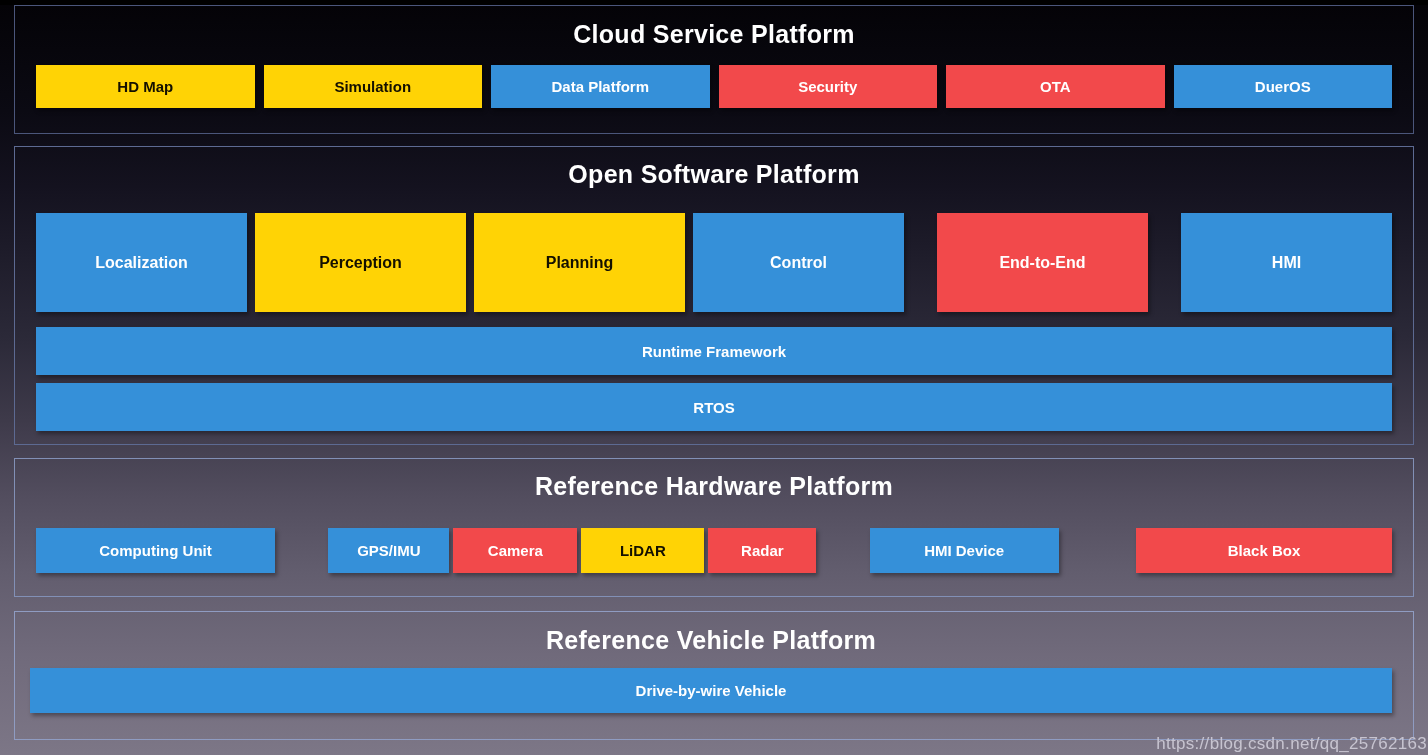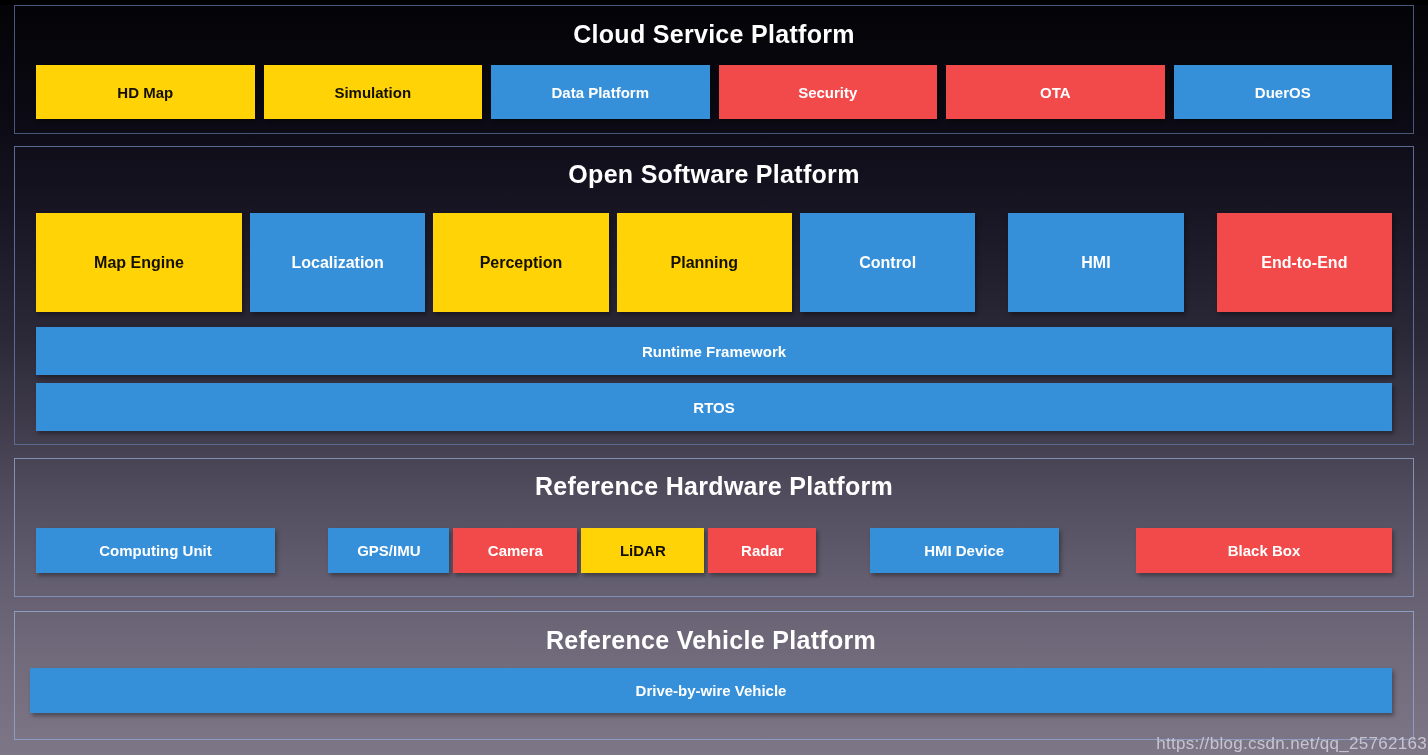--- a/index.html
+++ b/index.html
@@ -35,21 +35,21 @@
   .box{
     display:flex;align-items:center;justify-content:center;
     box-sizing:border-box;font-weight:700;font-size:15px;
     text-align:center;box-shadow:2px 3px 4px rgba(0,0,0,.35);
   }
   .c-yellow{background:var(--yellow,#FFD305);color:#141000;}
   .c-blue  {background:var(--blue,#3590D9);color:#fff;}
   .c-red   {background:var(--red,#F2494B);color:#fff;}
 
   
-  .row-cloud{display:flex;gap:9px;margin-top:17px;height:54px;}
+  .row-cloud{display:flex;gap:9px;margin-top:17px;height:43px;}
   .row-cloud .box{flex:1 1 0;}
 
   
   .row-modules{display:flex;gap:8px;margin-top:25px;height:99px;}
   .row-modules .box{flex:1 1 0;font-size:16px;}
   .row-modules .box.w-map-engine{flex:0 0 206px;}
   .row-modules .box.gap-left{margin-left:25px;}
 
   .bar{
     height:48px;display:flex;align-items:center;justify-content:center;
@@ -87,27 +87,26 @@
       <div class="box c-blue">Data Platform</div>
       <div class="box c-red">Security</div>
       <div class="box c-red">OTA</div>
       <div class="box c-blue">DuerOS</div>
     </div>
   </div>
 
   <div class="section sec-software">
     <h2 class="sec-title">Open Software Platform</h2>
     <div class="row-modules">
-      <div class="box c-yellow w-map-engine">Map Engine</div>
       <div class="box c-blue">Localization</div>
       <div class="box c-yellow">Perception</div>
       <div class="box c-yellow">Planning</div>
       <div class="box c-blue">Control</div>
+      <div class="box c-red gap-left">End-to-End</div>
       <div class="box c-blue gap-left">HMI</div>
-      <div class="box c-red gap-left">End-to-End</div>
     </div>
     <div class="bar c-blue bar-runtime">Runtime Framework</div>
     <div class="bar c-blue bar-rtos">RTOS</div>
   </div>
 
   <div class="section sec-hardware">
     <h2 class="sec-title">Reference Hardware Platform</h2>
     <div class="row-hardware">
       <div class="box c-blue w-computing">Computing Unit</div>
       <div class="sensor-cluster">

